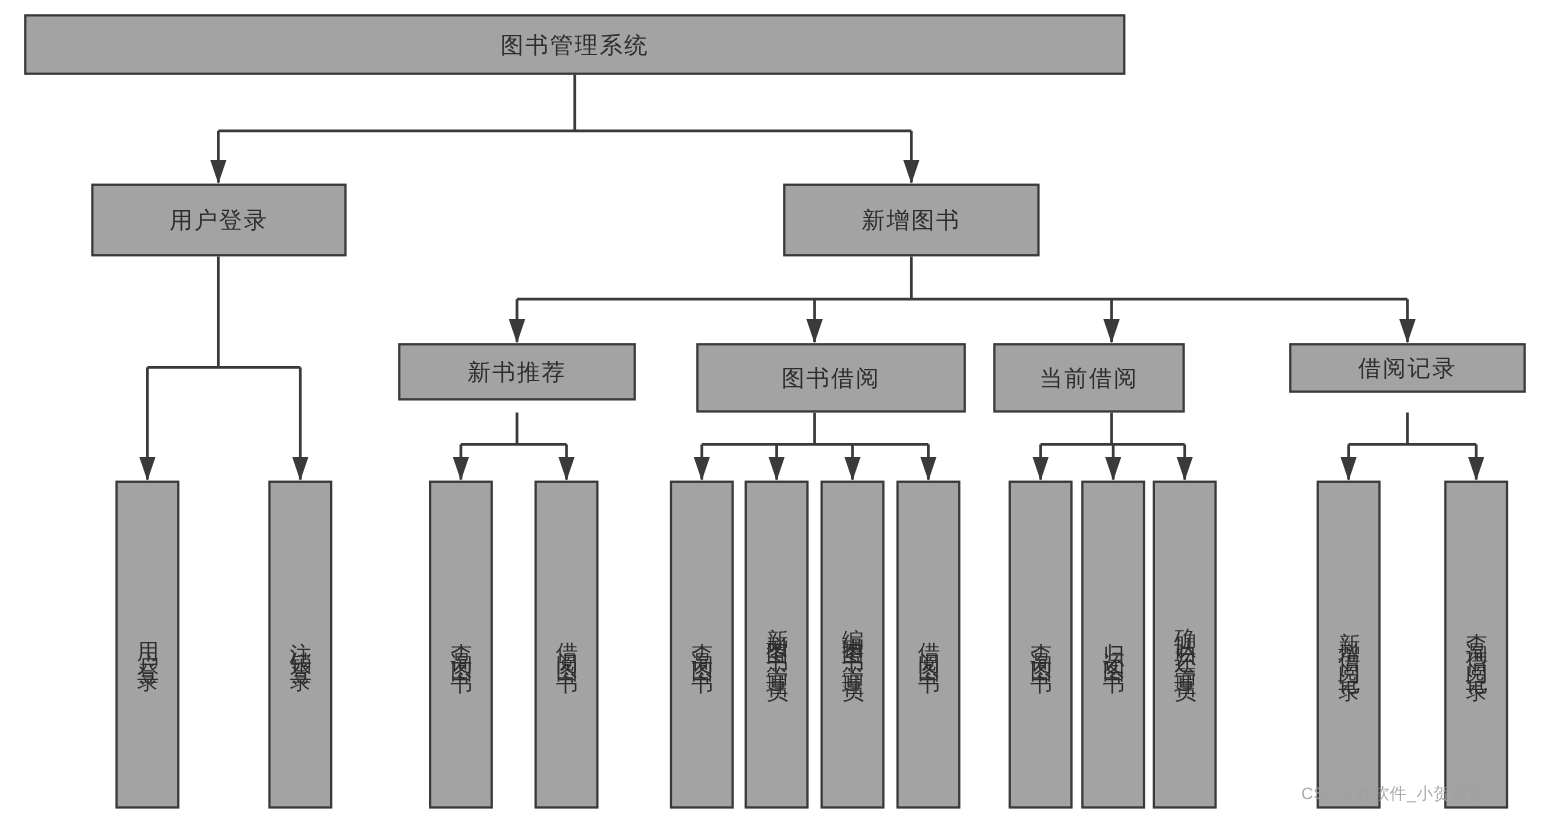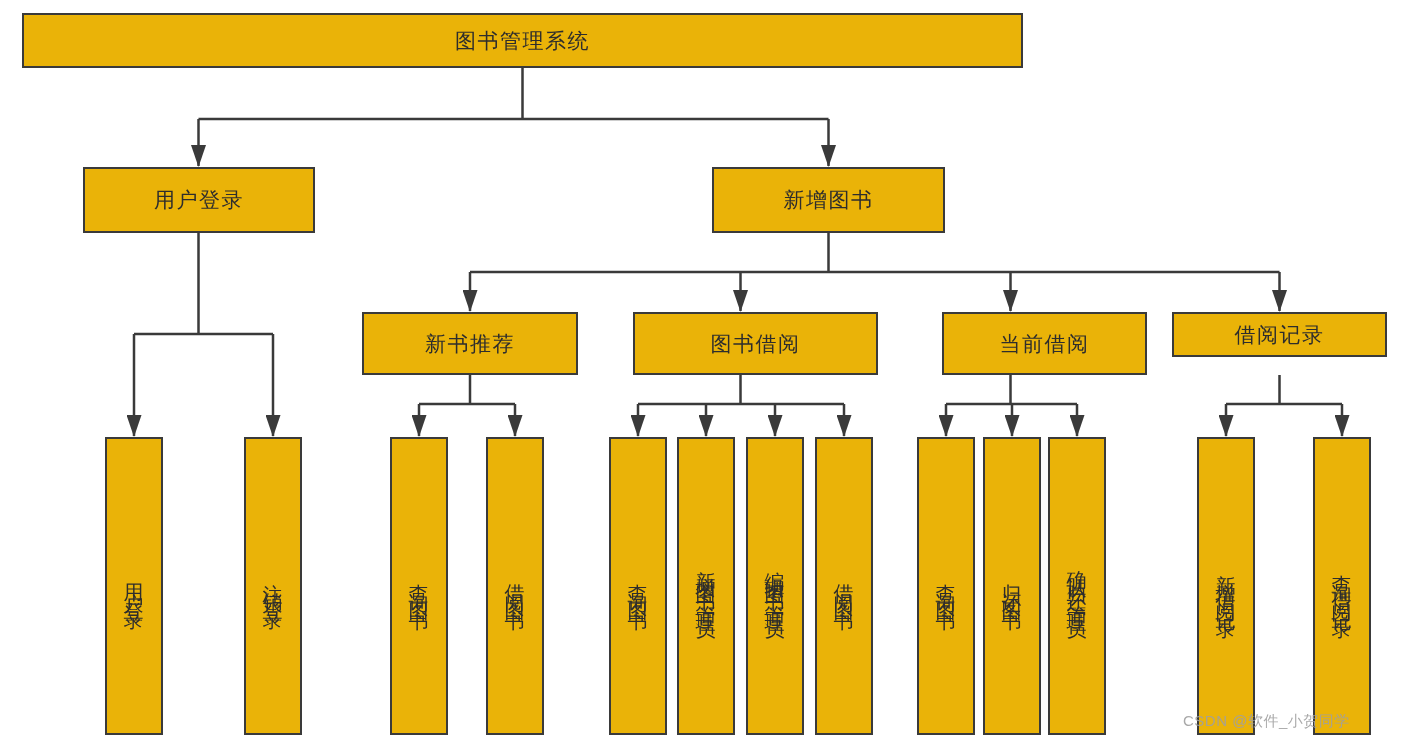--- a/index.html
+++ b/index.html
@@ -2,21 +2,21 @@
 <html><head>
 <meta charset="utf-8">
 <style>
   html,body{margin:0;padding:0;background:#ffffff;}
   .stage{
     position:relative;width:1405px;height:747px;background:#ffffff;overflow:hidden;
     font-family:"Liberation Sans","DejaVu Sans",sans-serif;
   }
   .wires{position:absolute;left:0;top:0;z-index:1;}
   .box{
-    position:absolute;box-sizing:border-box;background:#eab308;
+    position:absolute;box-sizing:border-box;background:#a3a3a3;
     border:2.5px solid #3a3a3a;color:#2d2d2d;z-index:2;
     display:flex;align-items:center;justify-content:center;
   }
   .h-label{font-size:21px;letter-spacing:1.5px;white-space:nowrap;}
   .v-box{width:58px;height:298px;}
   .v-box .v-label{
     writing-mode:vertical-rl;text-orientation:mixed;
     font-size:20px;line-height:1;letter-spacing:9px;white-space:nowrap;
   }
   .v-box .v-label.long{letter-spacing:7px;}
@@ -84,27 +84,27 @@
     <span class="h-label">图书管理系统</span>
   </div>
 
   <div class="box" style="left:83px;top:167px;width:232px;height:66px">
     <span class="h-label">用户登录</span>
   </div>
   <div class="box" style="left:712px;top:167px;width:233px;height:66px">
     <span class="h-label">新增图书</span>
   </div>
 
-  <div class="box" style="left:362px;top:312px;width:216px;height:63px">
+  <div class="box" style="left:362px;top:312px;width:216px;height:52px">
     <span class="h-label">新书推荐</span>
   </div>
   <div class="box" style="left:633px;top:312px;width:245px;height:63px">
     <span class="h-label">图书借阅</span>
   </div>
-  <div class="box" style="left:942px;top:312px;width:205px;height:63px">
+  <div class="box" style="left:903px;top:312px;width:174px;height:63px">
     <span class="h-label">当前借阅</span>
   </div>
   <div class="box" style="left:1172px;top:312px;width:215px;height:45px">
     <span class="h-label">借阅记录</span>
   </div>
 
   <div class="box v-box" style="left:105px;top:437px">
     <span class="v-label">用户登录</span>
   </div>
   <div class="box v-box" style="left:244px;top:437px">

